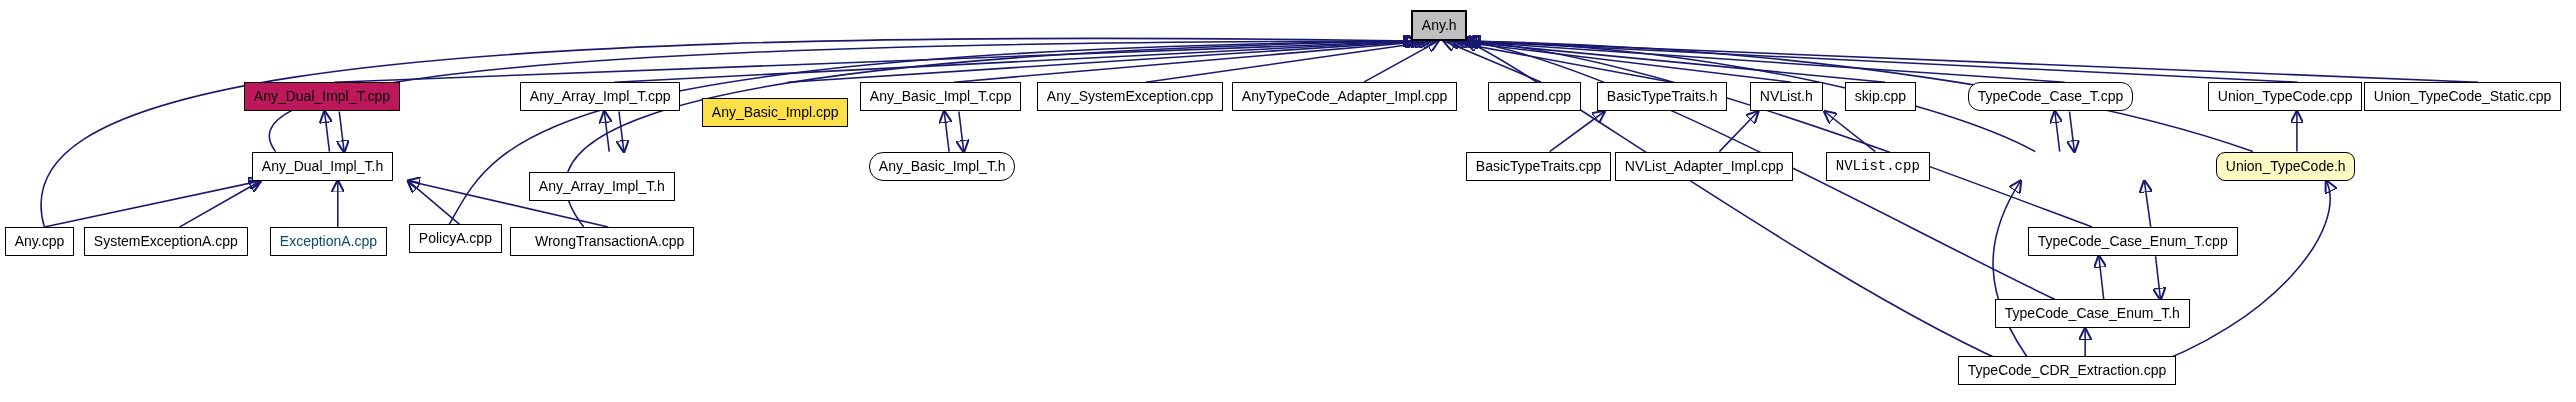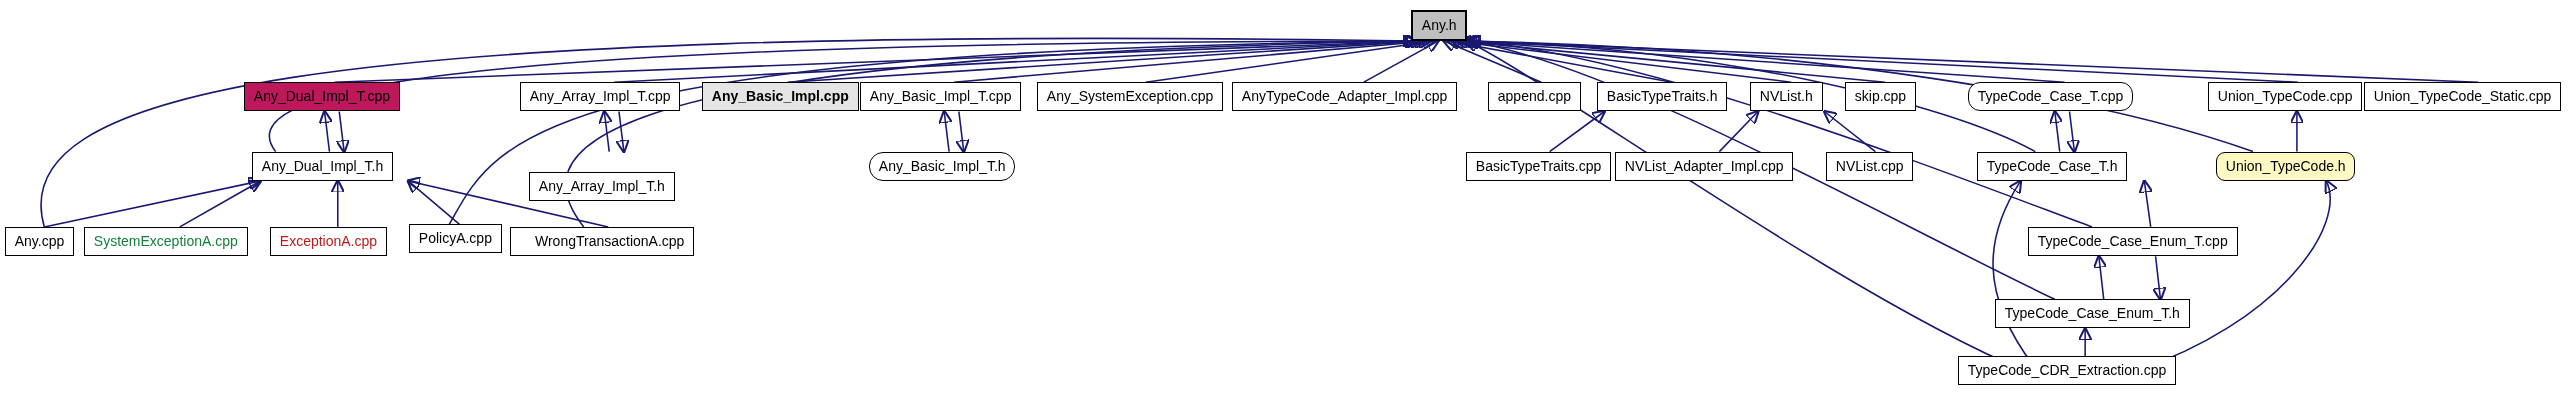--- a/index.html
+++ b/index.html
@@ -91,41 +91,40 @@
       <path d="M 1917 155 L 1865 114" stroke="#191970" marker-end="url(#arrowhead)"></path>
       <path d="M 2198.5 232 L 2192 185" stroke="#191970" marker-end="url(#arrowhead)"></path>
       <path d="M 2083.5 380 C 2020 300 2030 240 2065.5 185" stroke="#191970" marker-end="url(#arrowhead)"></path>
       <path d="M 2131.5 380 L 2131.5 336" stroke="#191970" marker-end="url(#arrowhead)"></path>
       <path d="M 2181.5 380 C 2330 330 2400 230 2378 185" stroke="#191970" marker-end="url(#arrowhead)"></path>
       <path d="M 2348 155 L 2348 114" stroke="#191970" marker-end="url(#arrowhead)"></path>
     </svg>
 <div class="node root" style="top: 9.8px; left: 1411px; background: rgb(191, 191, 191); border-color: rgb(0, 0, 0); color: rgb(0, 0, 0);">Any.h</div>
     <div class="node" style="top: 66px; left: 244px; background: #be185d; border-color: rgb(0, 0, 0); color: rgb(0, 0, 0); margin-top: 16px;">Any_Dual_Impl_T.cpp</div>
     <div class="node" style="top: 82px; left: 520px; background: rgb(255, 255, 255); border-color: rgb(0, 0, 0); color: rgb(0, 0, 0);">Any_Array_Impl_T.cpp</div>
-    <div class="node" style="top: 82px; left: 702px; background: #e5e5e5; border-color: rgb(0, 0, 0); color: rgb(0, 0, 0); font-weight: bold;">Any_Basic_Impl.cpp</div>
+    <div class="node" style="top: 98px; left: 702px; background: #fde047; border-color: rgb(0, 0, 0); color: rgb(0, 0, 0);">Any_Basic_Impl.cpp</div>
     <div class="node" style="top: 82px; left: 860px; background: rgb(255, 255, 255); border-color: rgb(0, 0, 0); color: rgb(0, 0, 0);">Any_Basic_Impl_T.cpp</div>
     <div class="node" style="top: 82px; left: 1037px; background: rgb(255, 255, 255); border-color: rgb(0, 0, 0); color: rgb(0, 0, 0);">Any_SystemException.cpp</div>
     <div class="node" style="top: 82px; left: 1232px; background: rgb(255, 255, 255); border-color: rgb(0, 0, 0); color: rgb(0, 0, 0);">AnyTypeCode_Adapter_Impl.cpp</div>
     <div class="node" style="top: 82px; left: 1488px; background: rgb(255, 255, 255); border-color: rgb(0, 0, 0); color: rgb(0, 0, 0);">append.cpp</div>
     <div class="node" style="top: 82px; left: 1597px; background: rgb(255, 255, 255); border-color: rgb(0, 0, 0); color: rgb(0, 0, 0);">BasicTypeTraits.h</div>
     <div class="node" style="top: 82px; left: 1750px; background: rgb(255, 255, 255); border-color: rgb(0, 0, 0); color: rgb(0, 0, 0);">NVList.h</div>
     <div class="node" style="top: 82px; left: 1845px; background: rgb(255, 255, 255); border-color: rgb(0, 0, 0); color: rgb(0, 0, 0);">skip.cpp</div>
     <div class="node" style="top: 82px; left: 1968px; background: rgb(255, 255, 255); border-color: rgb(0, 0, 0); color: rgb(0, 0, 0); border-radius: 12px;">TypeCode_Case_T.cpp</div>
     <div class="node" style="top: 82px; left: 2208px; background: rgb(255, 255, 255); border-color: rgb(0, 0, 0); color: rgb(0, 0, 0);">Union_TypeCode.cpp</div>
     <div class="node" style="top: 82px; left: 2364px; background: rgb(255, 255, 255); border-color: rgb(0, 0, 0); color: rgb(0, 0, 0);">Union_TypeCode_Static.cpp</div>
     <div class="node" style="top: 152px; left: 252px; background: rgb(255, 255, 255); border-color: rgb(0, 0, 0); color: rgb(0, 0, 0);">Any_Dual_Impl_T.h</div>
     <div class="node" style="top: 152px; left: 529px; background: rgb(255, 255, 255); border-color: rgb(0, 0, 0); color: rgb(0, 0, 0); margin-top: 20px;">Any_Array_Impl_T.h</div>
     <div class="node" style="top: 152px; left: 869px; background: rgb(255, 255, 255); border-color: rgb(0, 0, 0); color: rgb(0, 0, 0); border-radius: 14px;">Any_Basic_Impl_T.h</div>
     <div class="node" style="top: 152px; left: 1466px; background: rgb(255, 255, 255); border-color: rgb(0, 0, 0); color: rgb(0, 0, 0);">BasicTypeTraits.cpp</div>
     <div class="node" style="top: 152px; left: 1615px; background: rgb(255, 255, 255); border-color: rgb(0, 0, 0); color: rgb(0, 0, 0);">NVList_Adapter_Impl.cpp</div>
-    <div class="node" style="top: 152px; left: 1826px; background: rgb(255, 255, 255); border-color: rgb(0, 0, 0); color: rgb(0, 0, 0);">NVList.cpp</div>
-    <div class="node" style="top: 152px; left: 1977px; background: rgb(255, 255, 255); border-color: rgb(0, 0, 0); color: rgb(0, 0, 0);">TypeCode_Case_T.h</div>
+    <div class="node" style="top: 152px; left: 1826px; background: rgb(255, 255, 255); border-color: rgb(0, 0, 0); color: rgb(0, 0, 0); font-family: Liberation Mono, monospace;">NVList.cpp</div>
     <div class="node" style="top: 152px; left: 2216px; background: #fef9c3; border-color: rgb(0, 0, 0); color: rgb(0, 0, 0); border-radius: 9px;">Union_TypeCode.h</div>
     <div class="node" style="top: 227px; left: 4.9px; background: rgb(255, 255, 255); border-color: rgb(0, 0, 0); color: rgb(0, 0, 0);">Any.cpp</div>
-    <div class="node" style="top: 227px; left: 84px; background: rgb(255, 255, 255); border-color: rgb(0, 0, 0); color: #15803d;">SystemExceptionA.cpp</div>
-    <div class="node" style="top: 227px; left: 270px; background: rgb(255, 255, 255); border-color: rgb(0, 0, 0); color: #b91c1c;">ExceptionA.cpp</div>
+    <div class="node" style="top: 227px; left: 84px; background: rgb(255, 255, 255); border-color: rgb(0, 0, 0); color: #000000;">SystemExceptionA.cpp</div>
+    <div class="node" style="top: 227px; left: 270px; background: rgb(255, 255, 255); border-color: rgb(0, 0, 0); color: #0c4a6e;">ExceptionA.cpp</div>
     <div class="node" style="top: 224px; left: 409px; background: rgb(255, 255, 255); border-color: rgb(0, 0, 0); color: rgb(0, 0, 0);">PolicyA.cpp</div>
     <div class="node" style="top: 227px; left: 510px; background: rgb(255, 255, 255); border-color: rgb(0, 0, 0); color: rgb(0, 0, 0); padding-left: 24px;">WrongTransactionA.cpp</div>
     <div class="node" style="top: 227px; left: 2028px; background: rgb(255, 255, 255); border-color: rgb(0, 0, 0); color: rgb(0, 0, 0);">TypeCode_Case_Enum_T.cpp</div>
     <div class="node" style="top: 299px; left: 1995px; background: rgb(255, 255, 255); border-color: rgb(0, 0, 0); color: rgb(0, 0, 0);">TypeCode_Case_Enum_T.h</div>
     <div class="node" style="top: 356px; left: 1958px; background: rgb(255, 255, 255); border-color: rgb(0, 0, 0); color: rgb(0, 0, 0);">TypeCode_CDR_Extraction.cpp</div>
   </div>
 
 
 </body></html>

